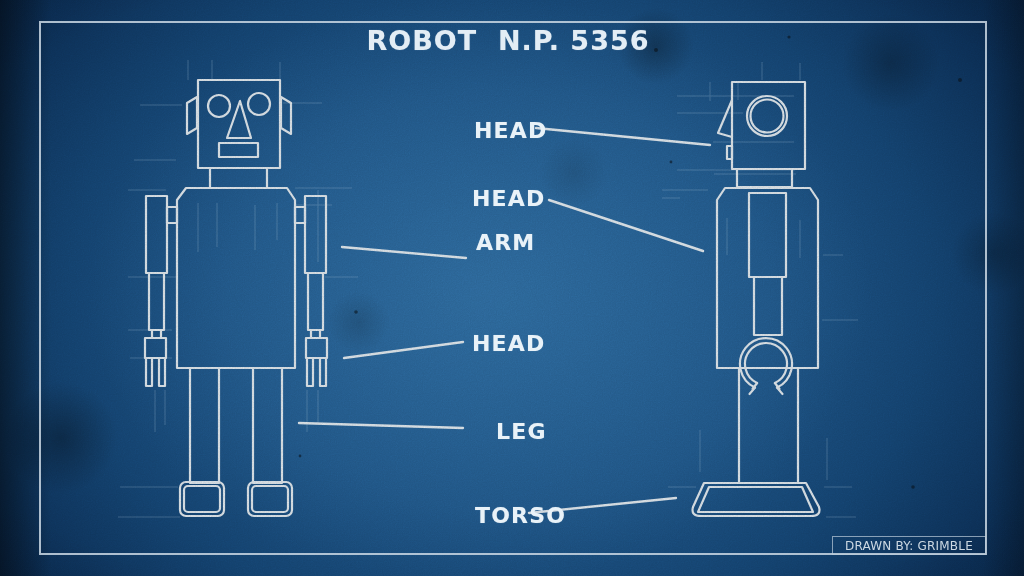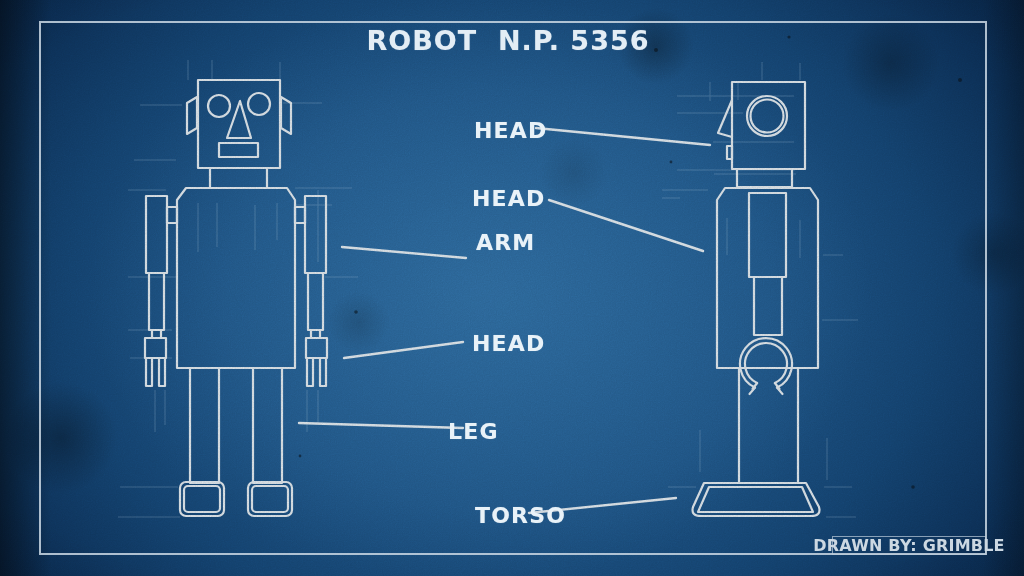--- a/index.html
+++ b/index.html
@@ -40,21 +40,21 @@
   .plabel{
     position:absolute;color:#e9f2f8;font-size:22px;font-weight:bold;
     letter-spacing:1.2px;text-shadow:0 0 1px rgba(220,235,245,.4);white-space:pre;
   }
   .credit-box{
     position:absolute;left:832px;top:536px;width:152px;height:17px;
     border:1px solid rgba(190,205,220,.7);
     display:flex;align-items:center;justify-content:center;
   }
   .credit-box span{
-    color:#ccd8e2;font-size:16px;font-weight:bold;letter-spacing:.2px;white-space:pre;
+    color:#ccd8e2;font-size:12px;font-weight:normal;letter-spacing:.2px;white-space:pre;
   }
 </style>
 </head>
 <body>
 
 <div class="stage">
 
   <div class="blotches"></div>
 
   <svg class="art" width="1024" height="576" viewBox="0 0 1024 576">
@@ -191,20 +191,20 @@
   <div class="vignette"></div>
 
   <div class="frame"></div>
 
   <div class="title">ROBOT  N.P. 5356</div>
 
   <div class="plabel" style="left:474px;top:118px">HEAD</div>
   <div class="plabel" style="left:472px;top:186px">HEAD</div>
   <div class="plabel" style="left:476px;top:230px">ARM</div>
   <div class="plabel" style="left:472px;top:331px">HEAD</div>
-  <div class="plabel" style="left:448px;top:419px">LEG</div>
+  <div class="plabel" style="left:496px;top:419px">LEG</div>
   <div class="plabel" style="left:475px;top:503px">TORSO</div>
 
   <div class="credit-box">
     <span>DRAWN BY: GRIMBLE</span>
   </div>
 
 </div>
 
 </body></html>

